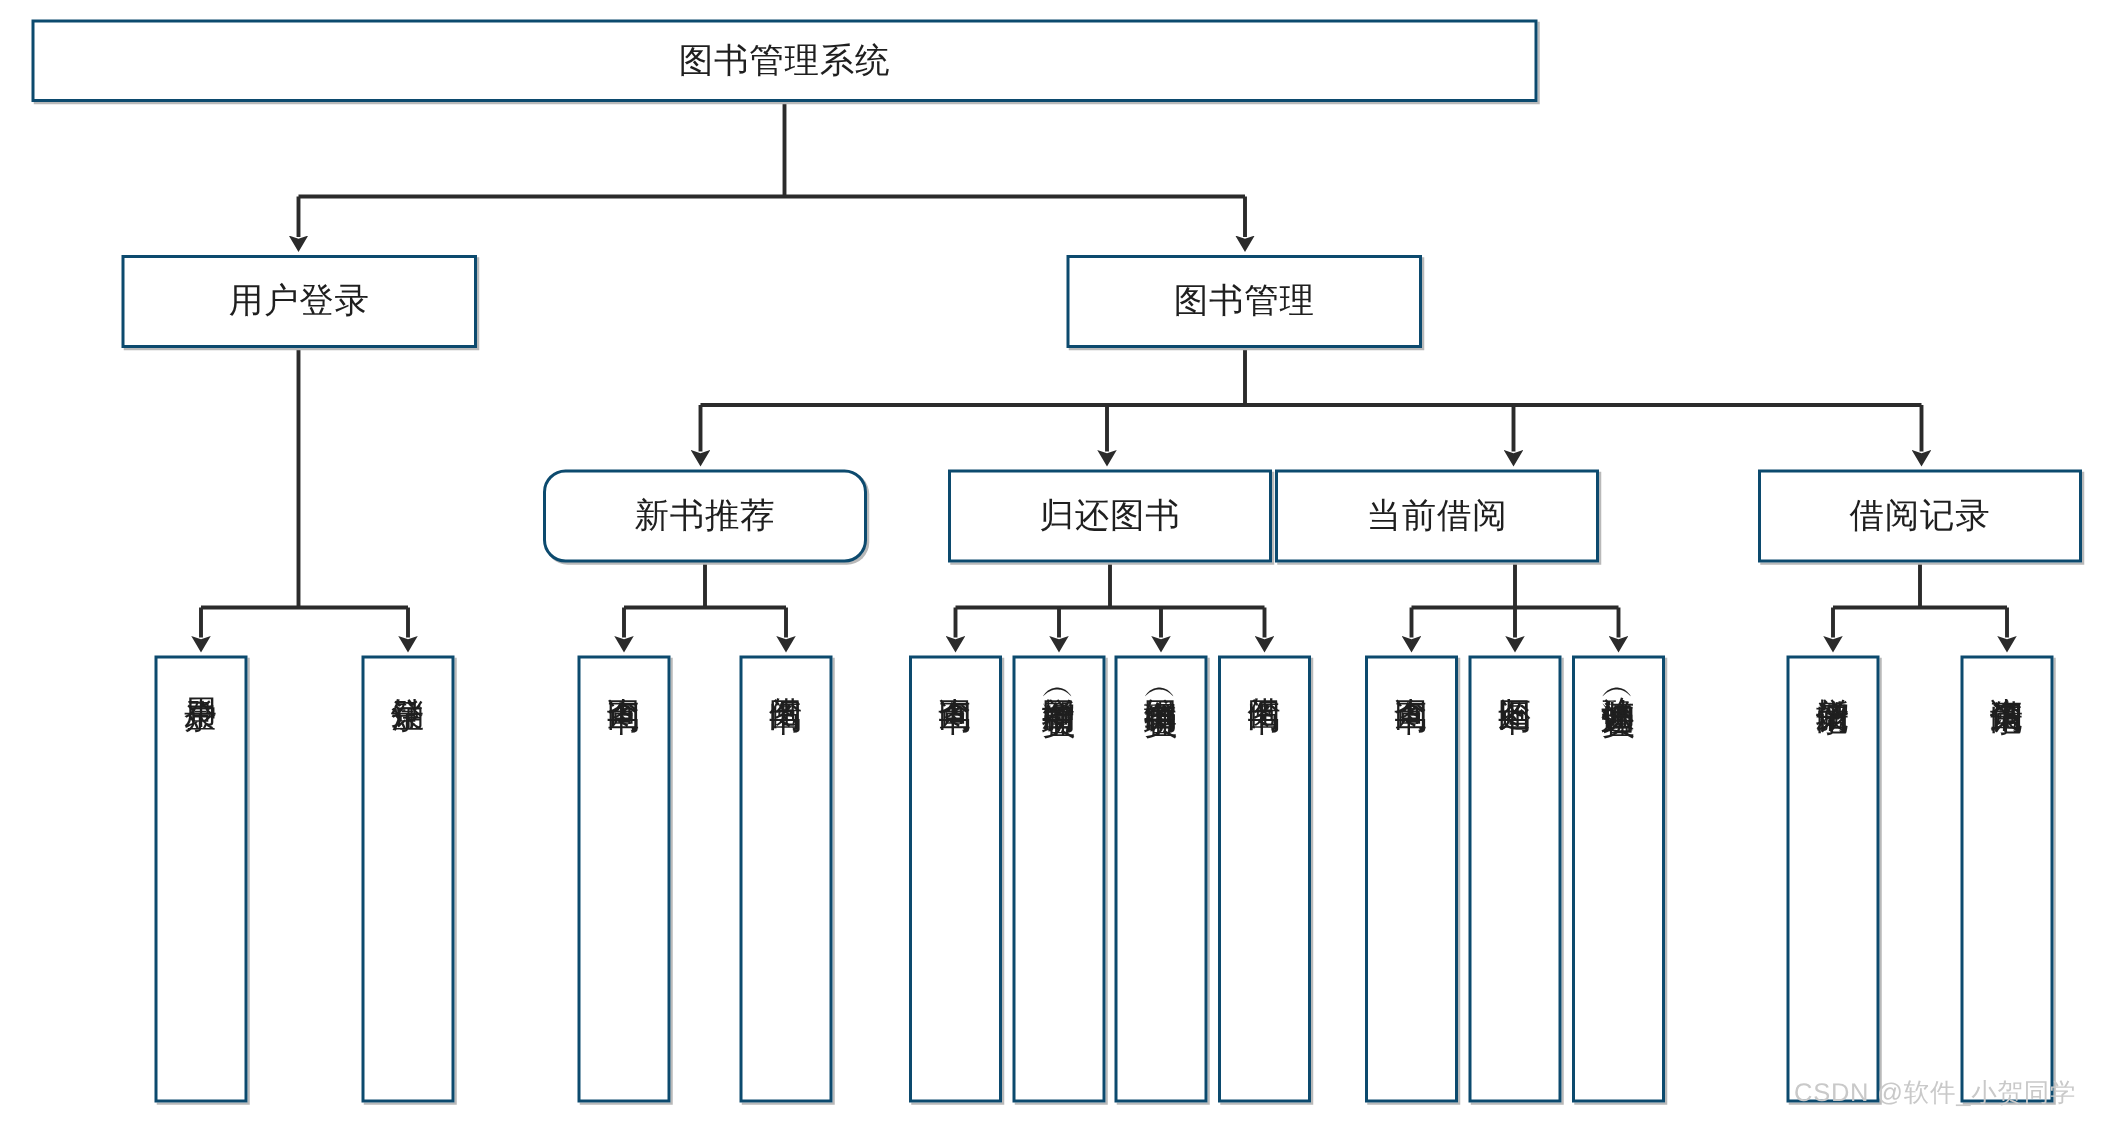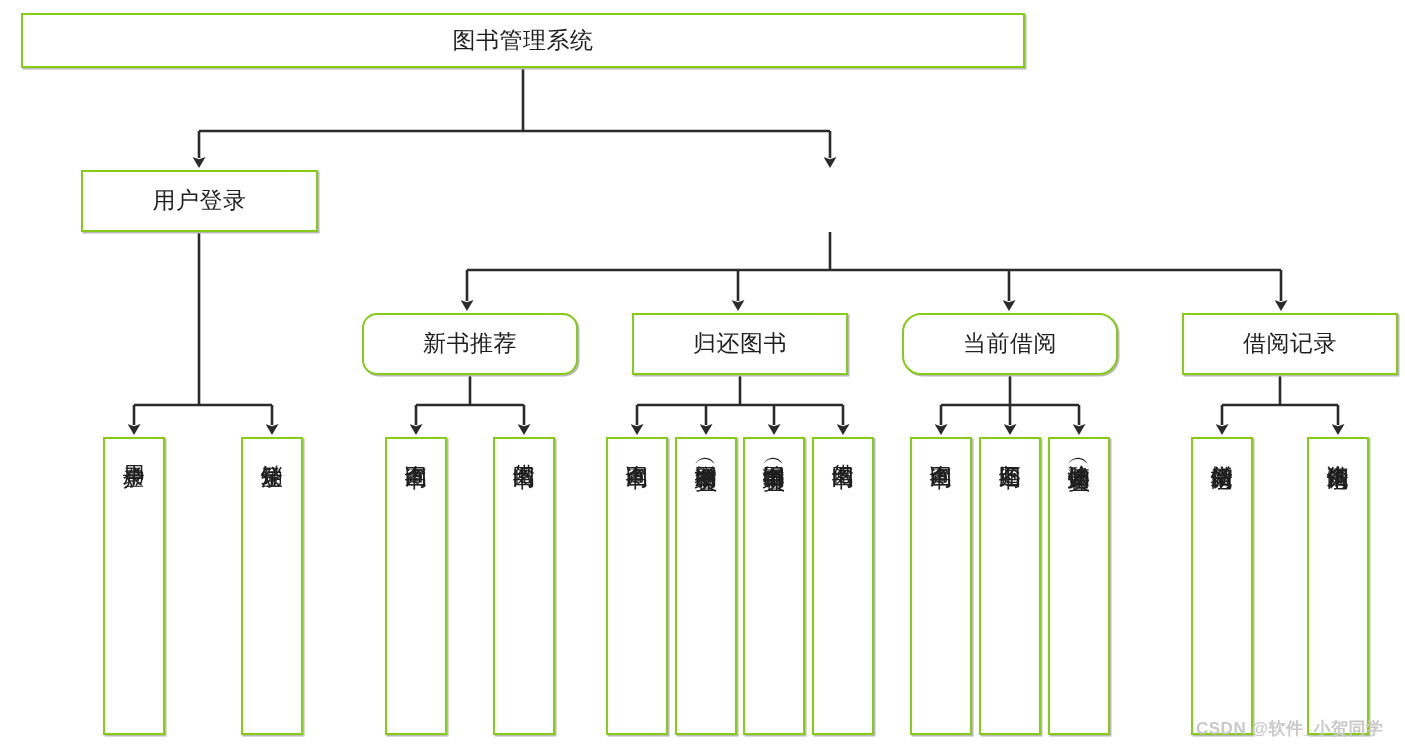--- a/index.html
+++ b/index.html
@@ -23,21 +23,21 @@
     left: 0;
     top: 0;
     width: 1405px;
     height: 747px;
     pointer-events: none;
   }
   .node {
     position: absolute;
     box-sizing: border-box;
     background: #ffffff;
-    border: 2px solid #84cc16;
+    border: 2px solid #0c4a6e;
     box-shadow: 1.5px 1.5px 0 0 #b9b9b9;
     display: flex;
     align-items: center;
     justify-content: center;
     color: #1f1f1f;
   }
   .node.h {
     font-size: 23px;
     letter-spacing: 0.5px;
     line-height: 1.2;
@@ -56,21 +56,20 @@
     color: #1f1f1f;
     white-space: nowrap;
   }
   .watermark {
     position: absolute;
     font-size: 17px;
     color: #c9c9c9;
     letter-spacing: 0.5px;
     white-space: nowrap;
     user-select: none;
-    font-weight: bold;
   }
 </style>
 </head>
 <body>
 
 <div id="canvas">
 
   <svg class="edges" viewBox="0 0 1405 747" xmlns="http://www.w3.org/2000/svg">
     <defs>
       <marker id="arrow" markerWidth="11" markerHeight="13" refX="1" refY="6.5" orient="auto" markerUnits="userSpaceOnUse">
@@ -124,34 +123,37 @@
   </svg>
 
   <div class="node h" style="left:21px; top:13px; width:1004px; height:55px;">
     <span>图书管理系统</span>
   </div>
 
   <div class="node h" style="left:81px; top:170px; width:237px; height:62px;">
     <span>用户登录</span>
   </div>
 
+  <div class="node h" style="left:711px; top:170px; width:237px; height:62px;">
+    <span>图书管理</span>
+  </div>
 
   <div class="node h" style="left:362px; top:313px; width:216px; height:62px;border-radius:15px;">
     <span>新书推荐</span>
   </div>
 
   <div class="node h" style="left:632px; top:313px; width:216px; height:62px;">
     <span>归还图书</span>
   </div>
 
-  <div class="node h" style="left:902px; top:313px; width:216px; height:62px;border-radius:19px;">
+  <div class="node h" style="left:850px; top:313px; width:216px; height:62px;">
     <span>当前借阅</span>
   </div>
 
-  <div class="node h" style="left:1172px; top:313px; width:216px; height:62px;margin-left:10px;">
+  <div class="node h" style="left:1172px; top:313px; width:216px; height:62px;">
     <span>借阅记录</span>
   </div>
 
   <div class="node leaf" style="left:103px; top:437px; width:62px; height:298px;">
     <span class="vtext">用户登录</span>
   </div>
 
   <div class="node leaf" style="left:241px; top:437px; width:62px; height:298px;">
     <span class="vtext">注销登录</span>
   </div>

